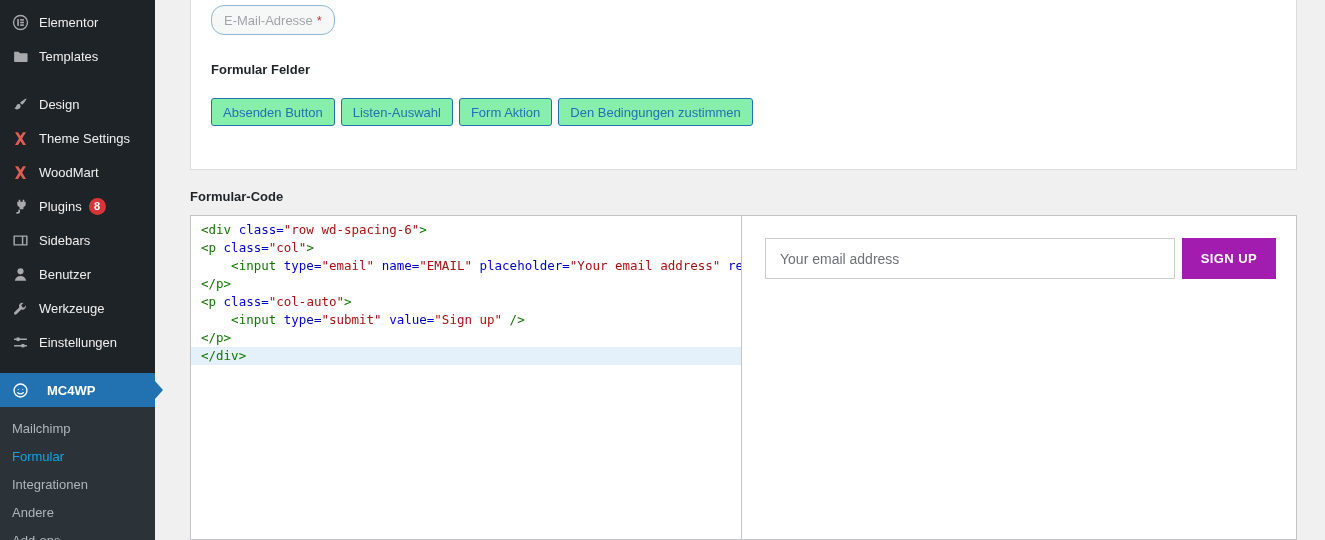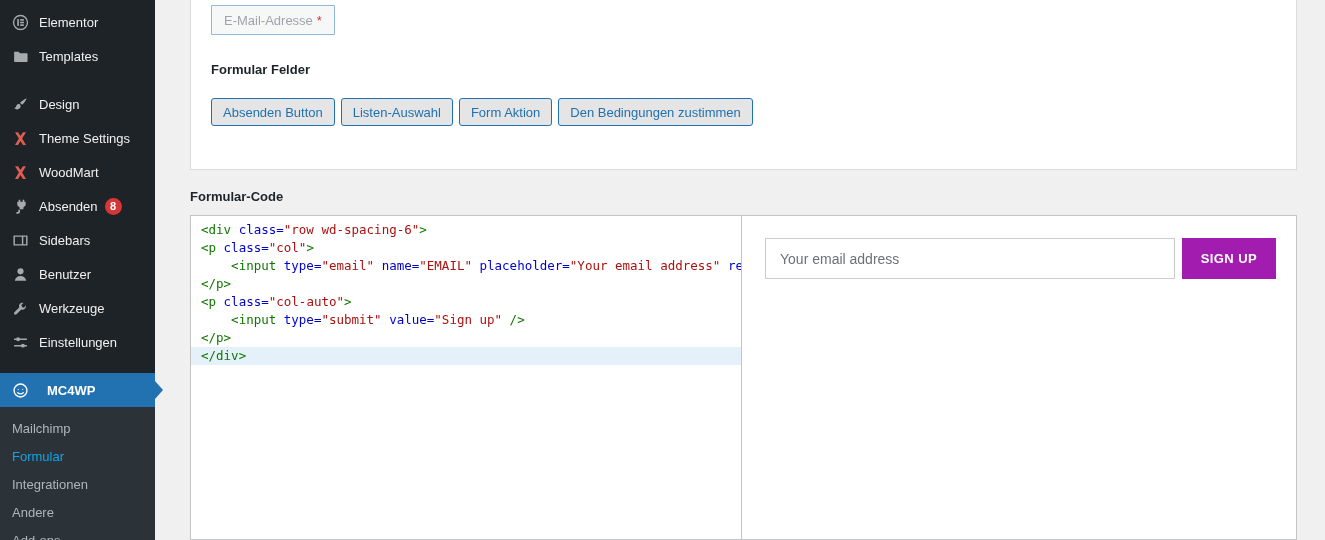--- a/index.html
+++ b/index.html
@@ -76,36 +76,36 @@
     border: 1px solid #dcdcde;
     border-top: none;
     height: 170px;
     padding: 5px 20px 0 20px;
   }
   .email-btn {
     display: inline-flex; align-items: center;
     height: 30px; padding: 0 12px;
     background: #f6f7f7;
     border: 1px solid #8fb9d5;
-    border-radius: 1px;
+    border-radius: 13px;
     color: #a0a5aa;
     font-size: 13px;
     font-family: inherit;
     cursor: pointer;
   }
   .email-btn .req { color: #d63638; margin-left: 4px; }
   .fields-heading {
     margin-top: 27px;
     font-size: 13px; font-weight: 700; color: #1d2327;
   }
   .field-buttons { margin-top: 21px; }
   .field-btn {
     display: inline-flex; align-items: center;
     height: 28px; padding: 0 11px;
-    background: #e5e5e5;
+    background: #86efac;
     border: 1px solid #2271b1;
     border-radius: 3px;
     color: #2271b1;
     font-size: 13px;
     font-family: inherit;
     margin-right: 6px;
     cursor: pointer;
   }
 
   .panels-labels { display: flex; margin-top: 18px; height: 17px; margin-bottom: 10px; align-items: center; }
@@ -224,21 +224,21 @@
           </span>
           <span class="menu-label" data-name="sidebar-item-label">WoodMart</span>
         </div>
         <div class="menu-item" data-name="sidebar-item-plugins">
           <span class="menu-icon" data-name="plugins-icon">
             <svg viewBox="0 0 20 20" fill="currentColor">
               <path d="M14.5 4.5V2h-2v2.5H9.8V2h-2v2.5H6.2v4l2.7 2.7v2h4.5v-2l2.7-2.7v-4z"></path>
               <path d="M9.4 13.9v2.2c0 1.4-1 2.3-2.5 2.3H5.2v-1.8h1.5c.4 0 .7-.2.7-.7v-2z"></path>
             </svg>
           </span>
-          <span class="menu-label" data-name="sidebar-item-label">Absenden</span>
+          <span class="menu-label" data-name="sidebar-item-label">Plugins</span>
           <span class="badge" data-name="update-count-badge">8</span>
         </div>
         <div class="menu-item" data-name="sidebar-item-sidebars">
           <span class="menu-icon" data-name="sidebars-icon">
             <svg viewBox="0 0 20 20" fill="currentColor">
               <path d="M2.5 4h15a.8.8 0 0 1 .8.8v10.4a.8.8 0 0 1-.8.8h-15a.8.8 0 0 1-.8-.8V4.8A.8.8 0 0 1 2.5 4zm.9 1.7v8.6h8.2V5.7zm9.9 0v8.6h3.3V5.7z"></path>
             </svg>
           </span>
           <span class="menu-label" data-name="sidebar-item-label">Sidebars</span>
         </div>

